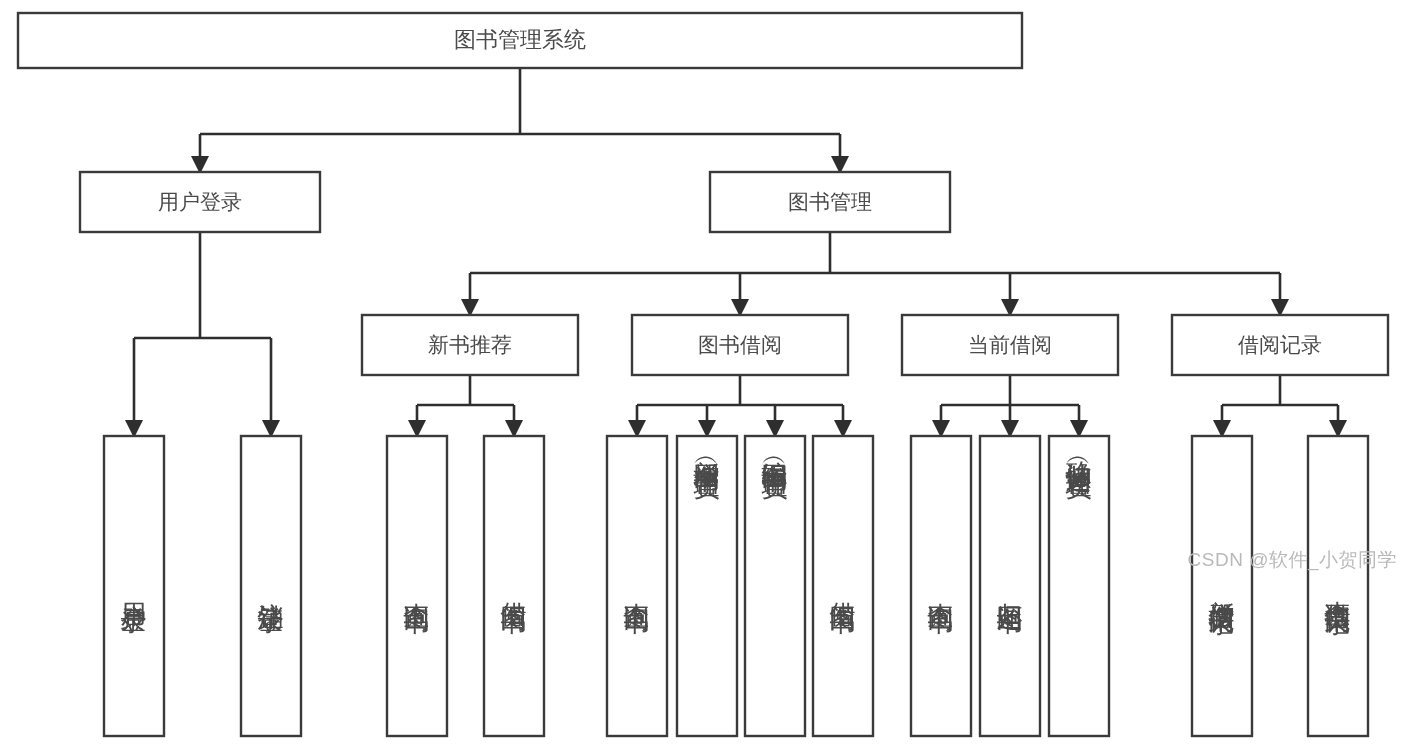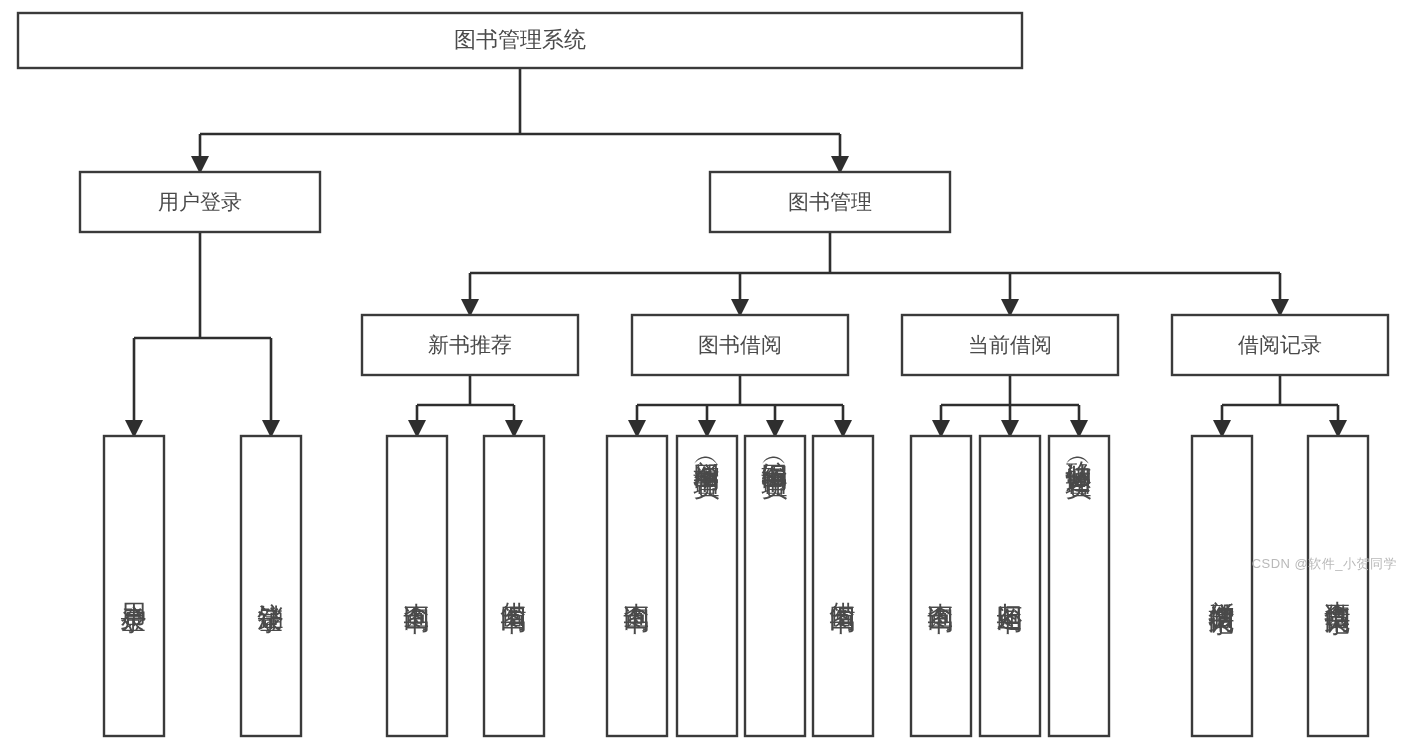--- a/index.html
+++ b/index.html
@@ -70,21 +70,21 @@
     line-height: 1.08;
     letter-spacing: 2px;
     color: #4a4a4a;
     white-space: nowrap;
   }
   .watermark {
     position: absolute;
     right: 8px;
     bottom: 4px;
     font-family: "Liberation Sans", "DejaVu Sans", sans-serif;
-    font-size: 13px;
+    font-size: 19px;
     color: #b9b9b9;
     letter-spacing: 0.5px;
     white-space: nowrap;
   }
 </style>
 </head>
 <body>
 
 <div id="diagram-root">
 

